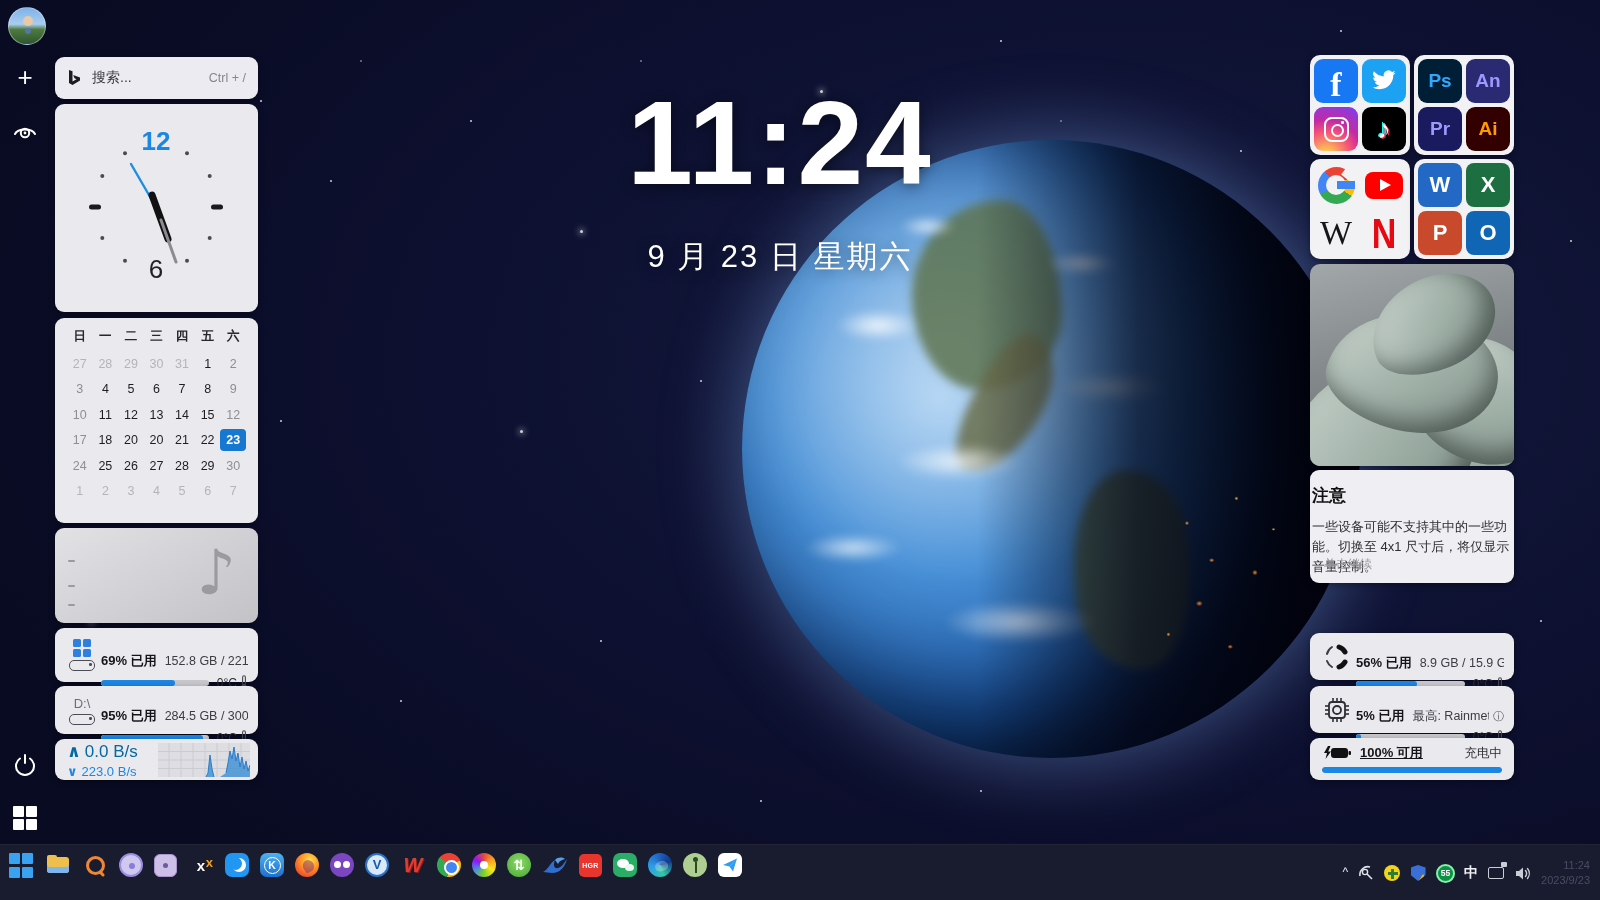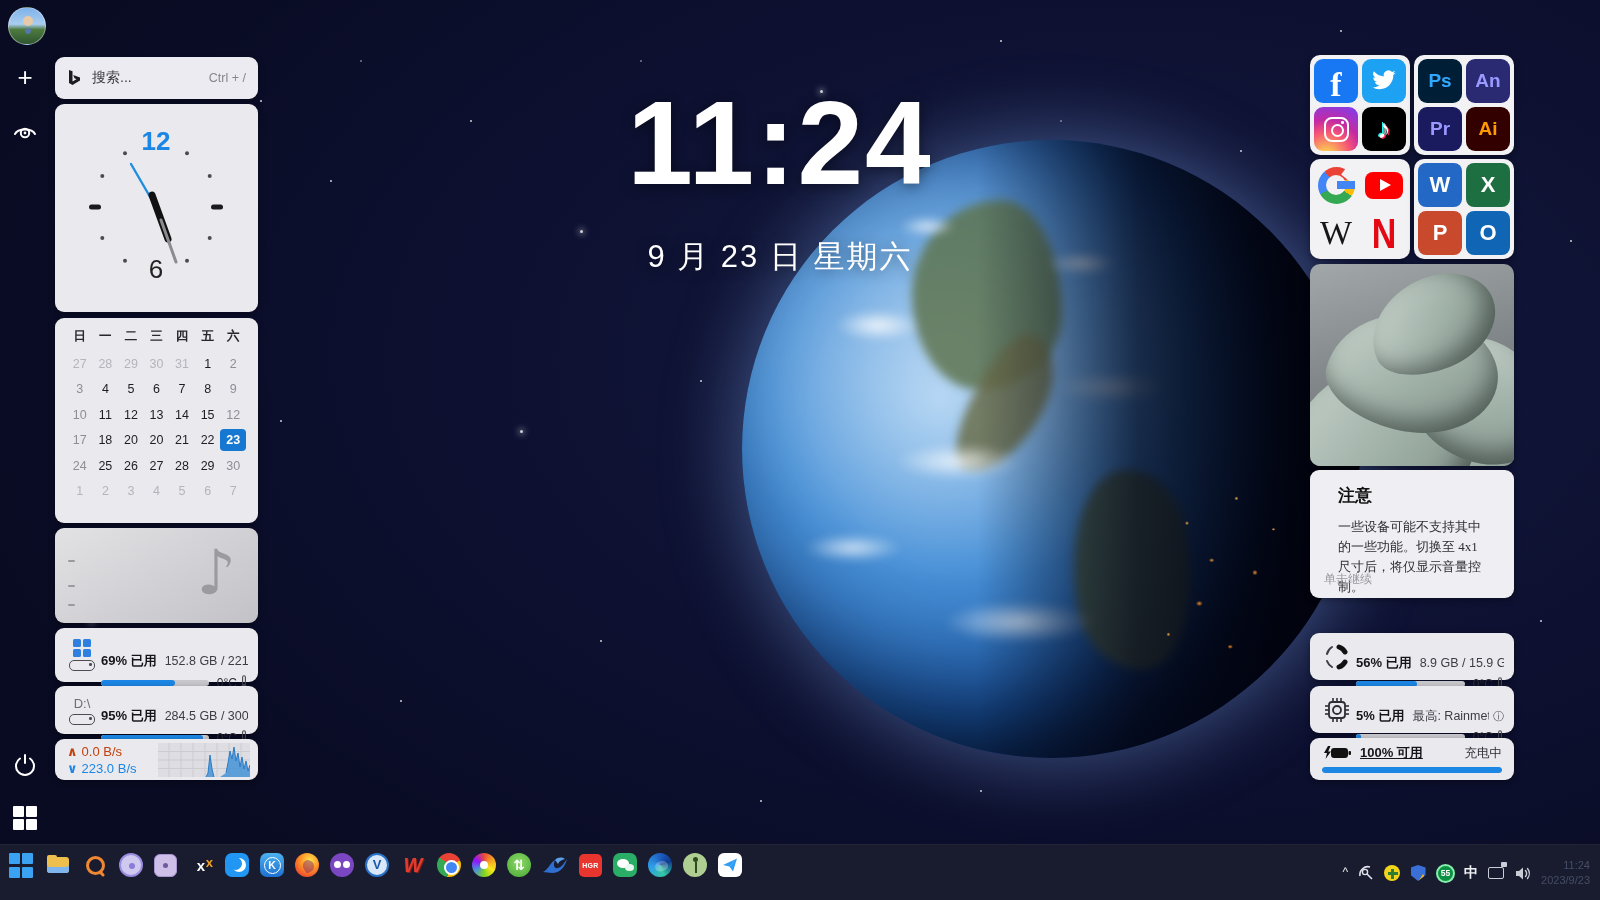--- a/index.html
+++ b/index.html
@@ -101,21 +101,21 @@
   .winlogo { display:grid; grid-template-columns:8px 8px; grid-gap:1.5px; }
   .winlogo i { width:8px; height:8px; background:#2d7fe0; border-radius:1.5px; }
   .drivebox { width:26px; height:11px; border:1.6px solid #4c4c52; border-radius:5px; position:relative; }
   .drivebox::after { content:""; position:absolute; right:2px; top:2.6px; width:2.6px; height:2.6px; border-radius:50%; background:#4c4c52; }
   .dlabel { font-size:13px; color:#6e6e74; }
   .diskc { left:55px; top:628px; width:203px; height:54px; }
   .diskd { left:55px; top:686px; width:203px; height:48px; }
   
   .net { left:55px; top:739px; width:203px; height:41px; padding:5px 8px 5px 12px; display:flex; align-items:center; }
   .net .col { flex:1; }
-  .net .up { font-size:13px; color:#c2410c; }
+  .net .up { font-size:17px; color:#0369a1; }
   .net .down { font-size:13px; color:#1b86e3; margin-top:2px; }
   .net .chev { font-weight:700; margin-right:4px; }
   .net svg.graph { flex:0 0 92px; }
   
   .appcard { position:absolute; width:100px; height:100px; background:#f2f1f4; border-radius:10px; padding:4px;
     display:grid; grid-template-columns:44px 44px; grid-template-rows:44px 44px; gap:4px; box-shadow:0 2px 6px rgba(0,0,0,.35); }
   .tile { width:44px; height:44px; border-radius:9px; display:flex; align-items:center; justify-content:center; position:relative; overflow:hidden; }
   .tile .lt { font-weight:700; font-size:21px; }
   .t-fb { background:#1877F2; } .t-fb .lt { color:#fff; font-family:"Liberation Serif",serif; font-size:34px; margin-top:8px; }
   .t-tw { background:#1DA1F2; } .t-tw svg { width:28px; height:28px; fill:#fff; }
@@ -138,21 +138,21 @@
   .t-off { border-radius:8px; } .t-off .lt { color:#fff; font-size:22px; }
   
   .bloom { left:1310px; top:264px; width:204px; height:202px; border-radius:10px; position:absolute; overflow:hidden;
     background:linear-gradient(165deg,#a2a8aa 0%, #83898b 45%, #60666a 100%); box-shadow:0 2px 6px rgba(0,0,0,.35); }
   .petal { position:absolute; background:linear-gradient(135deg,#ccd7d0 0%, #9fb0a7 55%, #7c8c84 100%); box-shadow:inset -8px -10px 22px rgba(40,50,46,.55); }
   .p1 { left:-30px; top:96px; width:200px; height:160px; border-radius:62% 38% 45% 55%/70% 42% 58% 30%; transform:rotate(-8deg); }
   .p2 { left:18px; top:48px; width:170px; height:120px; border-radius:58% 42% 52% 48%/64% 46% 54% 36%; transform:rotate(14deg); }
   .p3 { left:58px; top:14px; width:130px; height:92px; border-radius:55% 45% 50% 50%/62% 48% 52% 38%; transform:rotate(-22deg); }
   .p4 { left:96px; top:78px; width:150px; height:120px; border-radius:48% 52% 55% 45%/58% 42% 58% 42%; transform:rotate(38deg); }
   .p5 { left:-8px; top:160px; width:230px; height:120px; border-radius:60% 40% 50% 50%/70% 55% 45% 30%; transform:rotate(4deg); }
-  .notice { left:1310px; top:470px; width:204px; height:128px; padding:14px 28px 10px; background:#efeef2;font-family:Liberation Serif, serif; }
+  .notice { left:1310px; top:470px; width:204px; height:113px; padding:14px 2px 10px; background:#efeef2; }
   .notice .tt { font-size:17px; font-weight:700; color:#111; }
   .notice .bd { margin-top:10px; font-size:13px; line-height:1.55; color:#2e2e33; }
   .notice .ft { position:absolute; left:14px; bottom:10px; font-size:12px; color:#98989e; }
   
   .ram { left:1310px; top:633px; width:204px; height:47px; }
   .cpu { left:1310px; top:686px; width:204px; height:47px; }
   .cpu .size { font-weight:400; }
   .info-ic { font-size:11px; color:#55555c; margin-left:4px; }
   .batt { left:1310px; top:738px; width:204px; height:42px; padding:6px 12px; }
   .batt .r1 { display:flex; align-items:center; }

